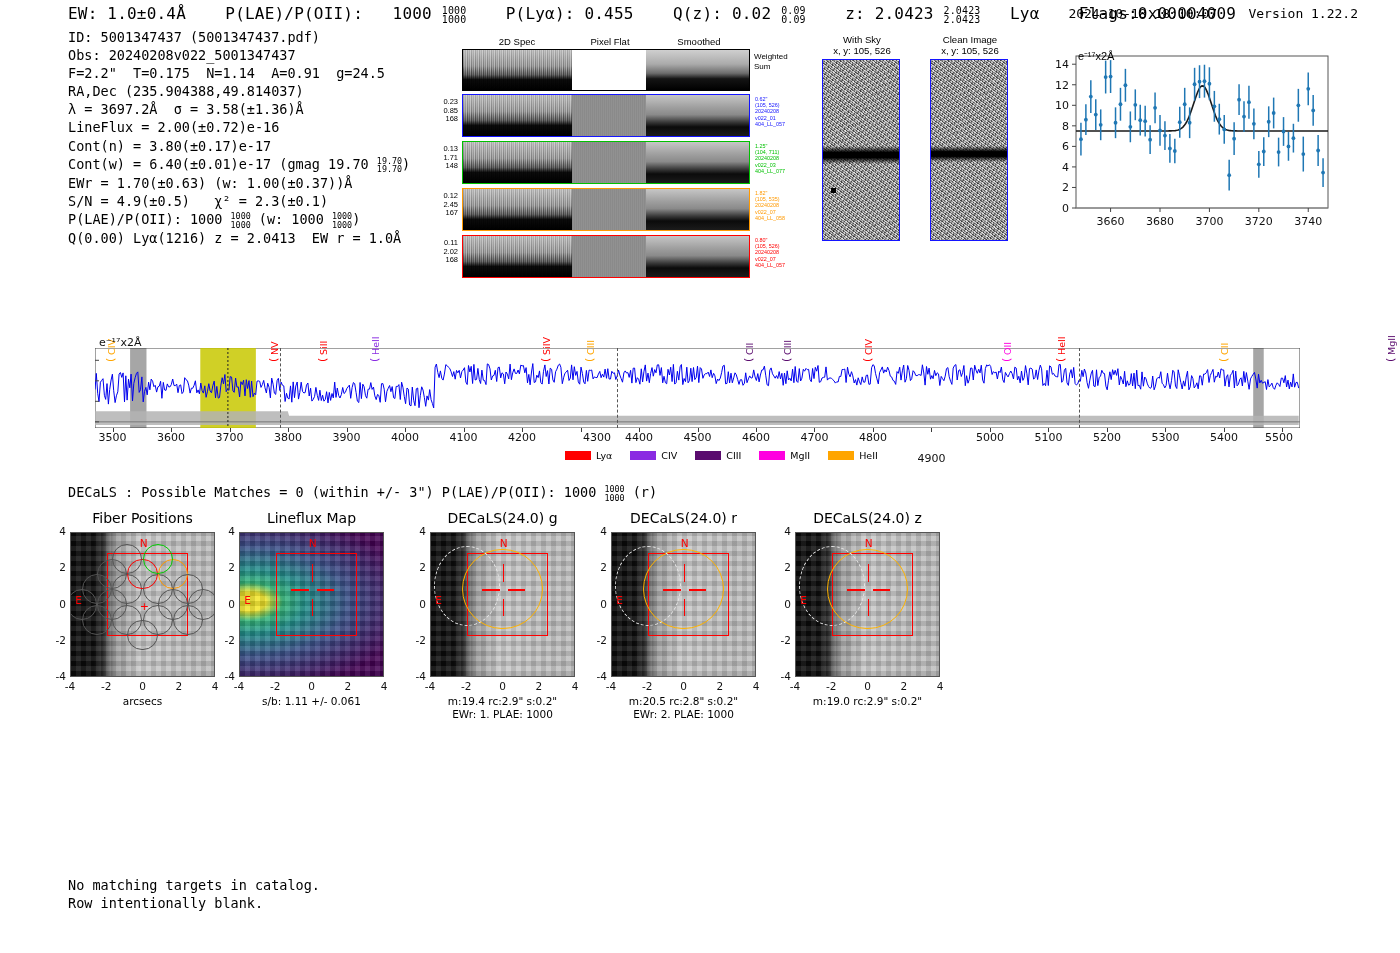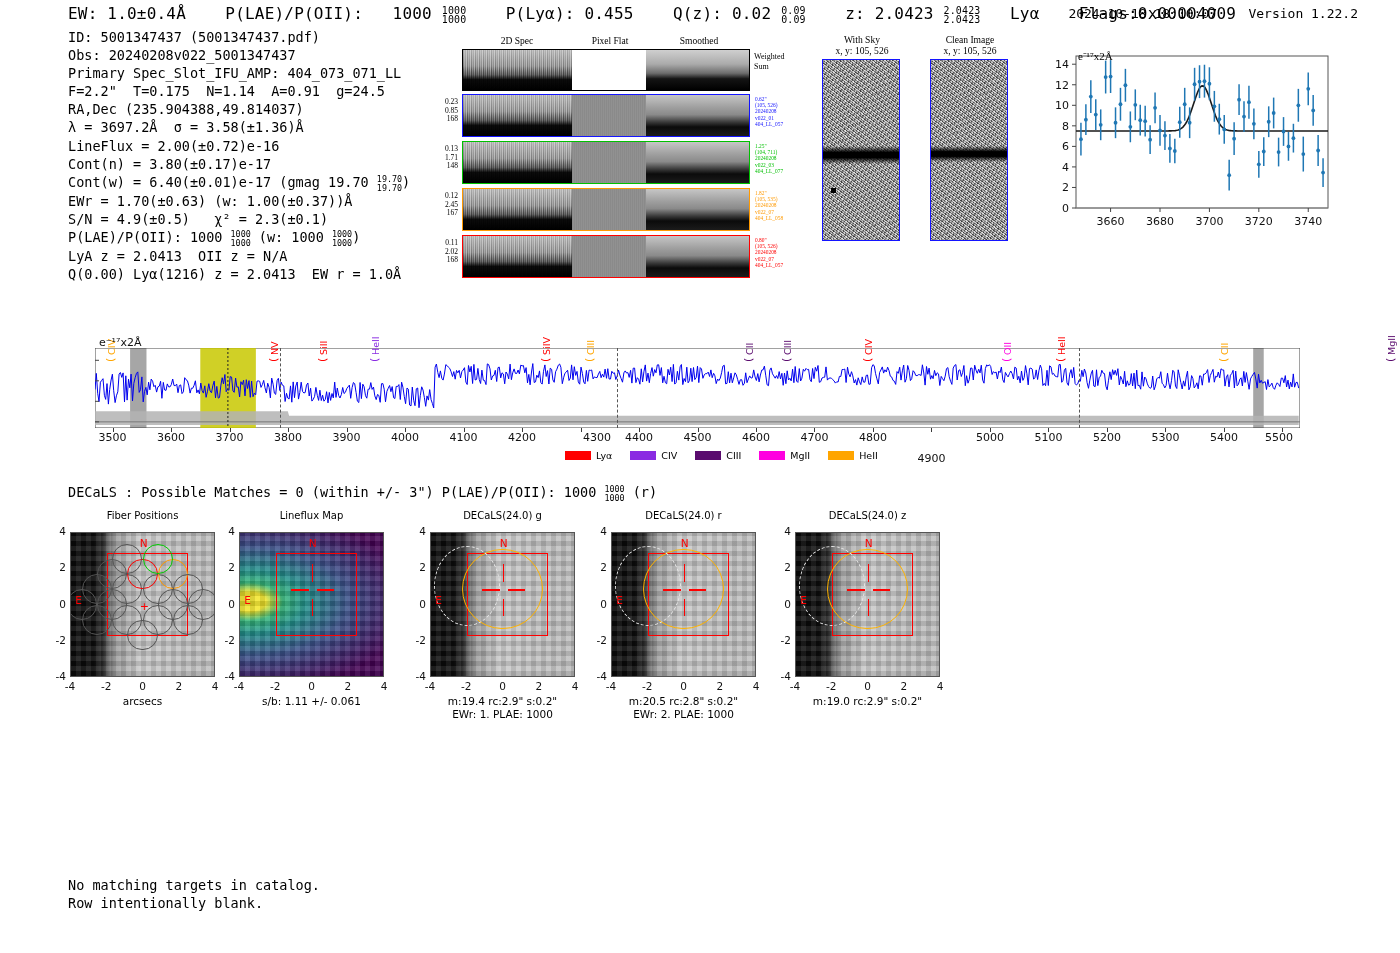--- a/index.html
+++ b/index.html
@@ -1,19 +1,19 @@
 <!DOCTYPE html>
 <html><head>
 <meta charset="utf-8">
 <style>
   html,body{margin:0;padding:0;background:#fff;}
   body{width:1400px;height:953px;position:relative;
        font-family:"DejaVu Sans Mono",monospace;color:#000;overflow:hidden;}
   .mono{font-family:"DejaVu Sans Mono",monospace;}
-  .sans{font-family:Liberation Serif, serif;}
+  .sans{font-family:Liberation Sans, sans-serif;}
   .abs{position:absolute;}
   .nowrap{white-space:nowrap;}
 
   
   #hdr-line{top:4px;left:68px;font-size:16px;letter-spacing:.2px;}
   #hdr-stamp{top:6px;right:42px;font-size:13px;}
   .frac{display:inline-block;vertical-align:-0.45em;font-size:0.62em;line-height:1.0;text-align:center;}
   .frac i{display:block;font-style:normal;}
   .frac .den{border-top:0px solid #000;}
 
@@ -58,21 +58,21 @@
   #specpanel{top:348px;left:95px;width:1205px;height:80px;}
   .linelabel{position:absolute;font-size:9.5px;font-family:"DejaVu Sans",sans-serif;
              transform-origin:left bottom;transform:rotate(-90deg);white-space:nowrap;}
   .vdash{position:absolute;border-left:1.2px dashed #555;}
   .legendbox{position:absolute;font-size:9.5px;font-family:"DejaVu Sans",sans-serif;display:flex;align-items:center;gap:5px;}
   .swatch{width:26px;height:9px;display:inline-block;}
 
   
   #decals-hdr{top:484px;left:68px;font-size:13.5px;}
   .cutpanel{position:absolute;}
-  .cuttitle{position:absolute;width:100%;text-align:center;font-size:10px;font-family:"DejaVu Sans",sans-serif;}
+  .cuttitle{position:absolute;width:100%;text-align:center;font-size:14px;font-family:"DejaVu Sans",sans-serif;}
   .cutcap{position:absolute;width:100%;text-align:center;font-size:10.5px;font-family:"DejaVu Sans",sans-serif;line-height:13px;}
   .redsq{position:absolute;border:1.3px solid #f00;box-sizing:border-box;}
   .circ{position:absolute;border-radius:50%;box-sizing:border-box;}
   .nlab{position:absolute;color:#f00;font-size:10.5px;font-family:"DejaVu Sans",sans-serif;}
   .cross{position:absolute;background:#f00;}
 
   
   #footer{top:876px;left:68px;font-size:13.5px;line-height:18px;}
   #footer div{white-space:pre;}
 </style>
@@ -102,31 +102,29 @@
 
 <div class="abs mono nowrap" id="hdr-stamp">
   <span>2024-10-18 18:10:07</span>
   <span>&nbsp;&nbsp;</span>
   <span>Version 1.22.2</span>
 </div>
 
 <div class="abs mono" id="info">
   <div>ID: 5001347437 (5001347437.pdf)</div>
   <div>Obs: 20240208v022_5001347437</div>
-  <div>Primary Spec_Slot_IFU_AMP: 404_073_071_LL</div>
   <div>F=2.2"  T=0.175  N=1.14  A=0.91  g=24.5</div>
   <div>RA,Dec (235.904388,49.814037)</div>
   <div>λ = 3697.2Å  σ = 3.58(±1.36)Å</div>
   <div>LineFlux = 2.00(±0.72)e-16</div>
   <div>Cont(n) = 3.80(±0.17)e-17</div>
   <div><span>Cont(w) = 6.40(±0.01)e-17 (gmag 19.70 </span><span class="frac"><i>19.70</i><i class="den">19.70</i></span><span>)</span></div>
   <div>EWr = 1.70(±0.63) (w: 1.00(±0.37))Å</div>
   <div>S/N = 4.9(±0.5)   χ² = 2.3(±0.1)</div>
   <div><span>P(LAE)/P(OII): 1000 </span><span class="frac"><i>1000</i><i class="den">1000</i></span><span> (w: 1000 </span><span class="frac"><i>1000</i><i class="den">1000</i></span><span>)</span></div>
-  <div>LyA z = 2.0413  OII z = N/A</div>
   <div>Q(0.00) Lyα(1216) z = 2.0413  EW r = 1.0Å</div>
 </div>
 
 <div class="abs sans" id="specbox">
   <div class="spectitle" style="left:0;width:110px;top:0">2D Spec</div>
   <div class="spectitle" style="left:110px;width:76px;top:0">Pixel Flat</div>
   <div class="spectitle" style="left:186px;width:102px;top:0">Smoothed</div>
 
   <div class="striprow abs" style="top:13px;left:0;width:288px;height:42px;border:1.8px solid #000;box-sizing:border-box;">
     <div class="strip">

